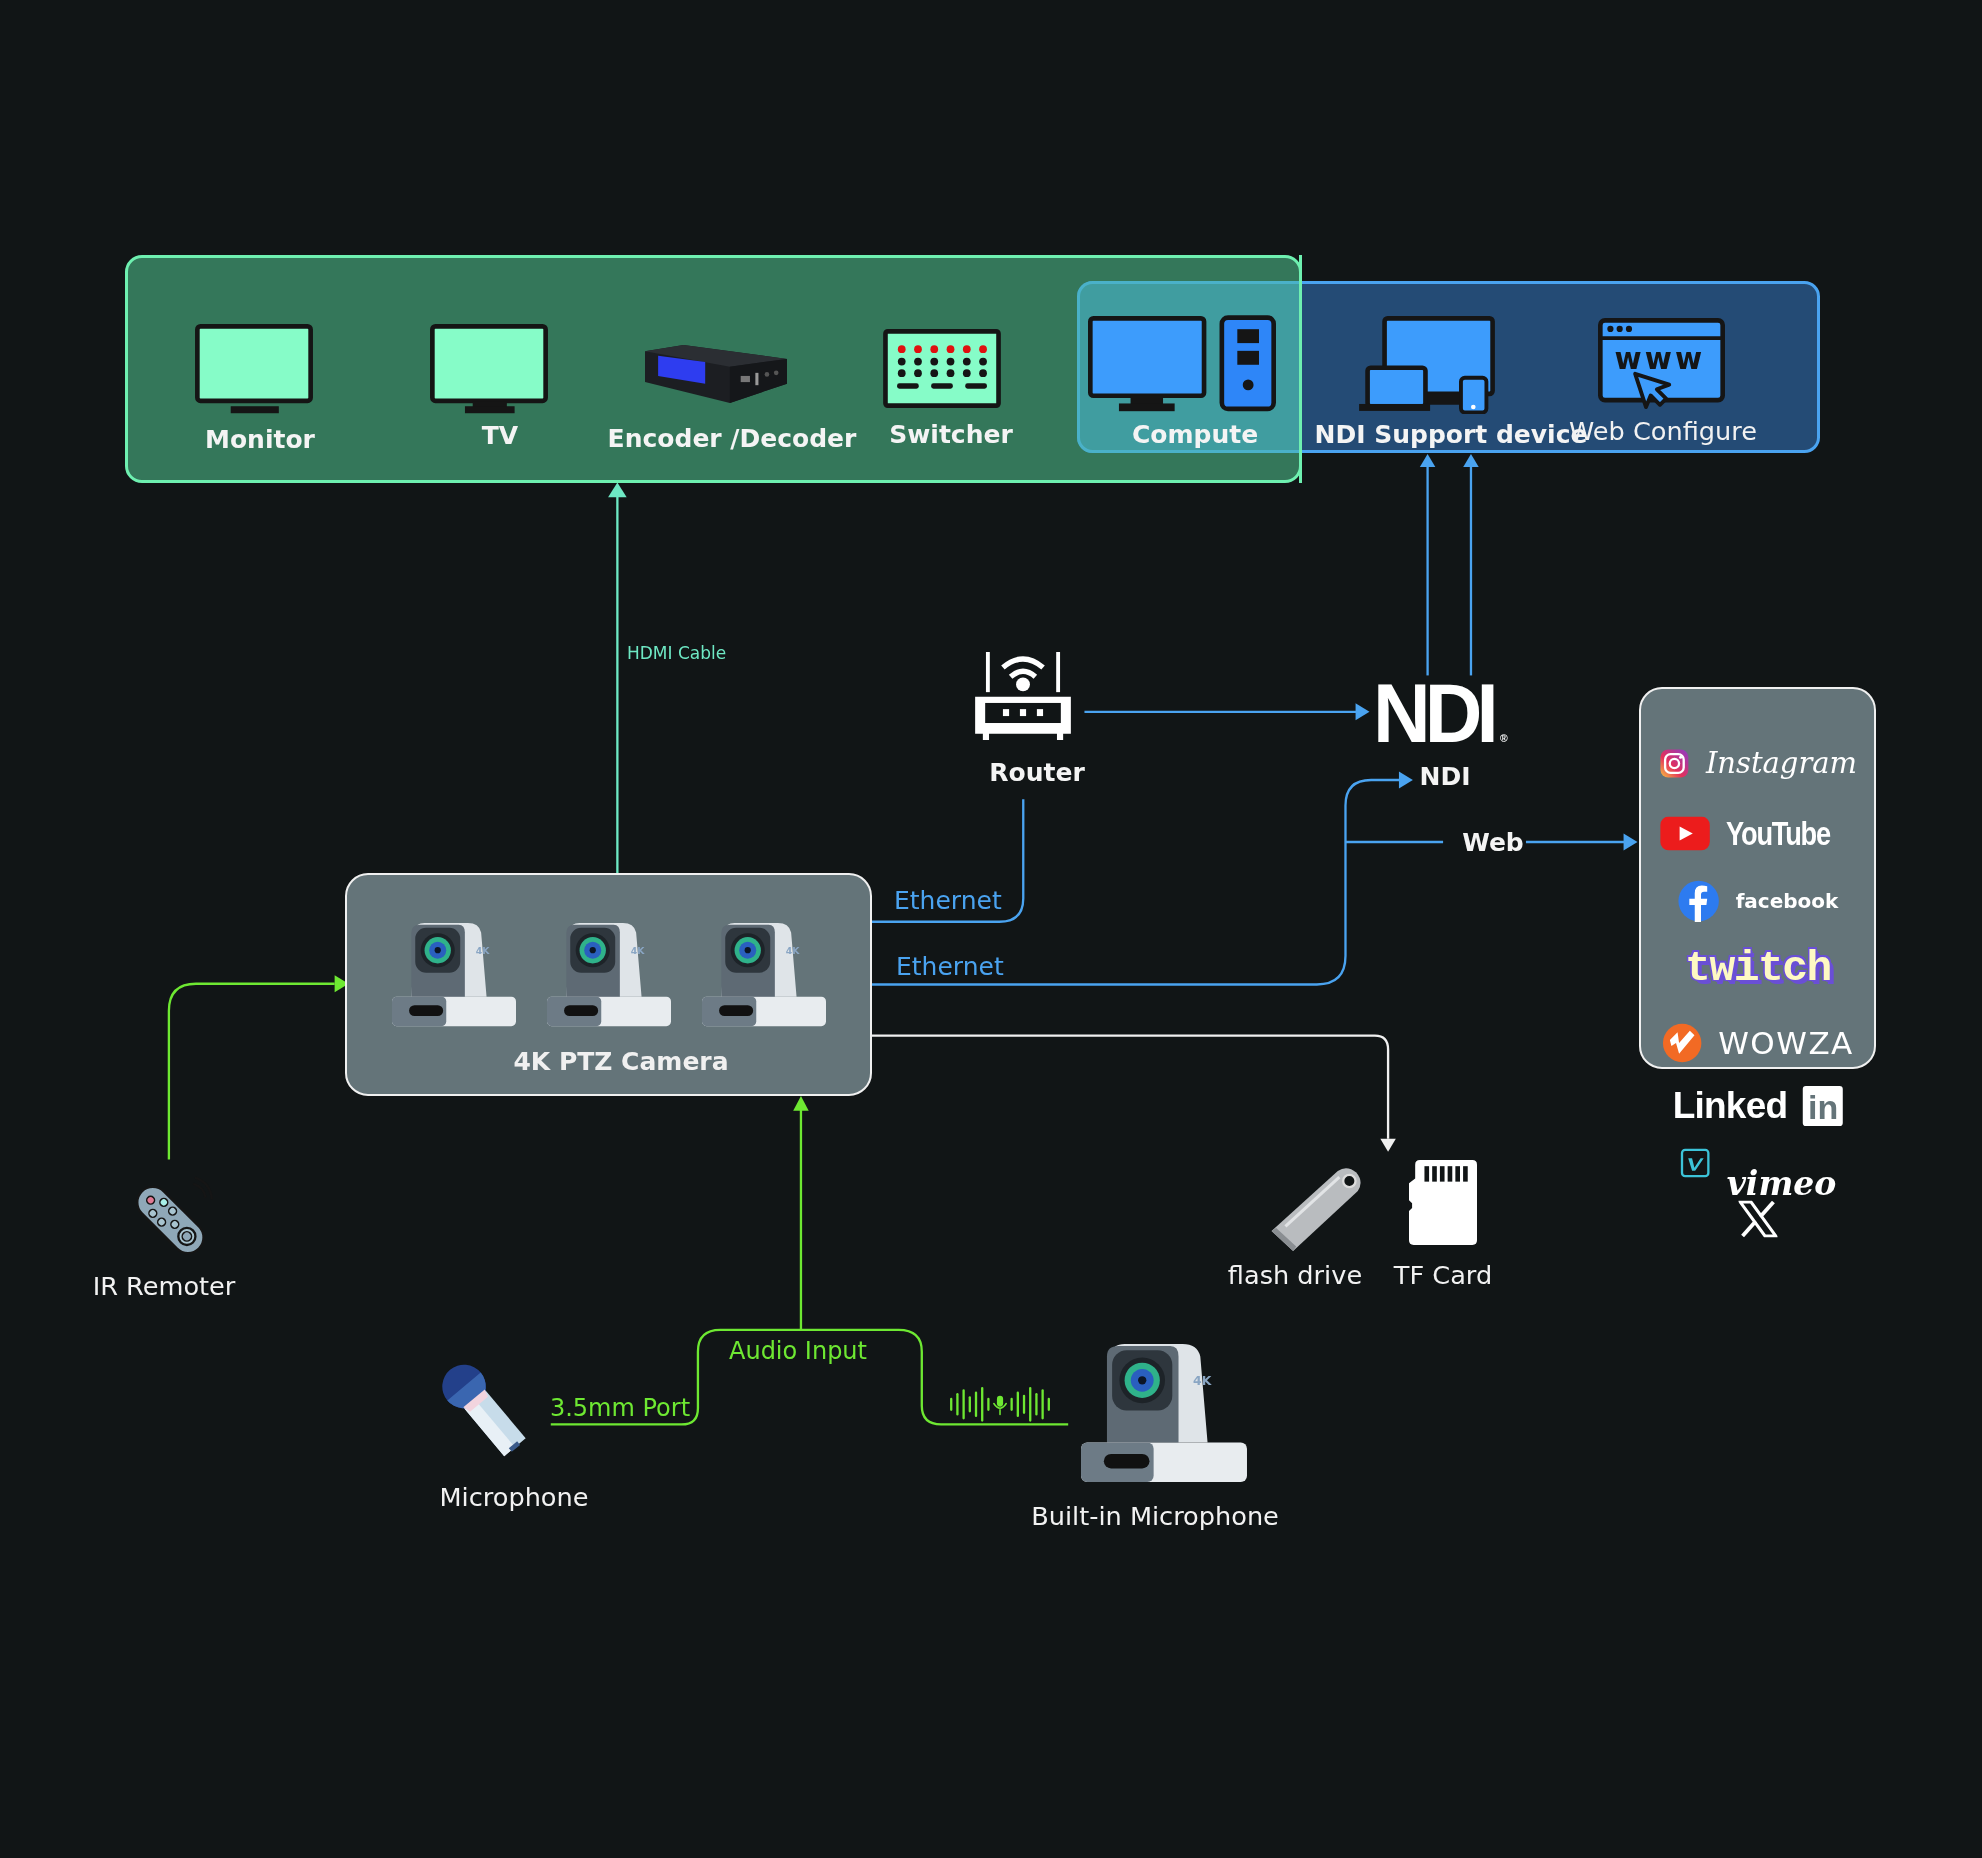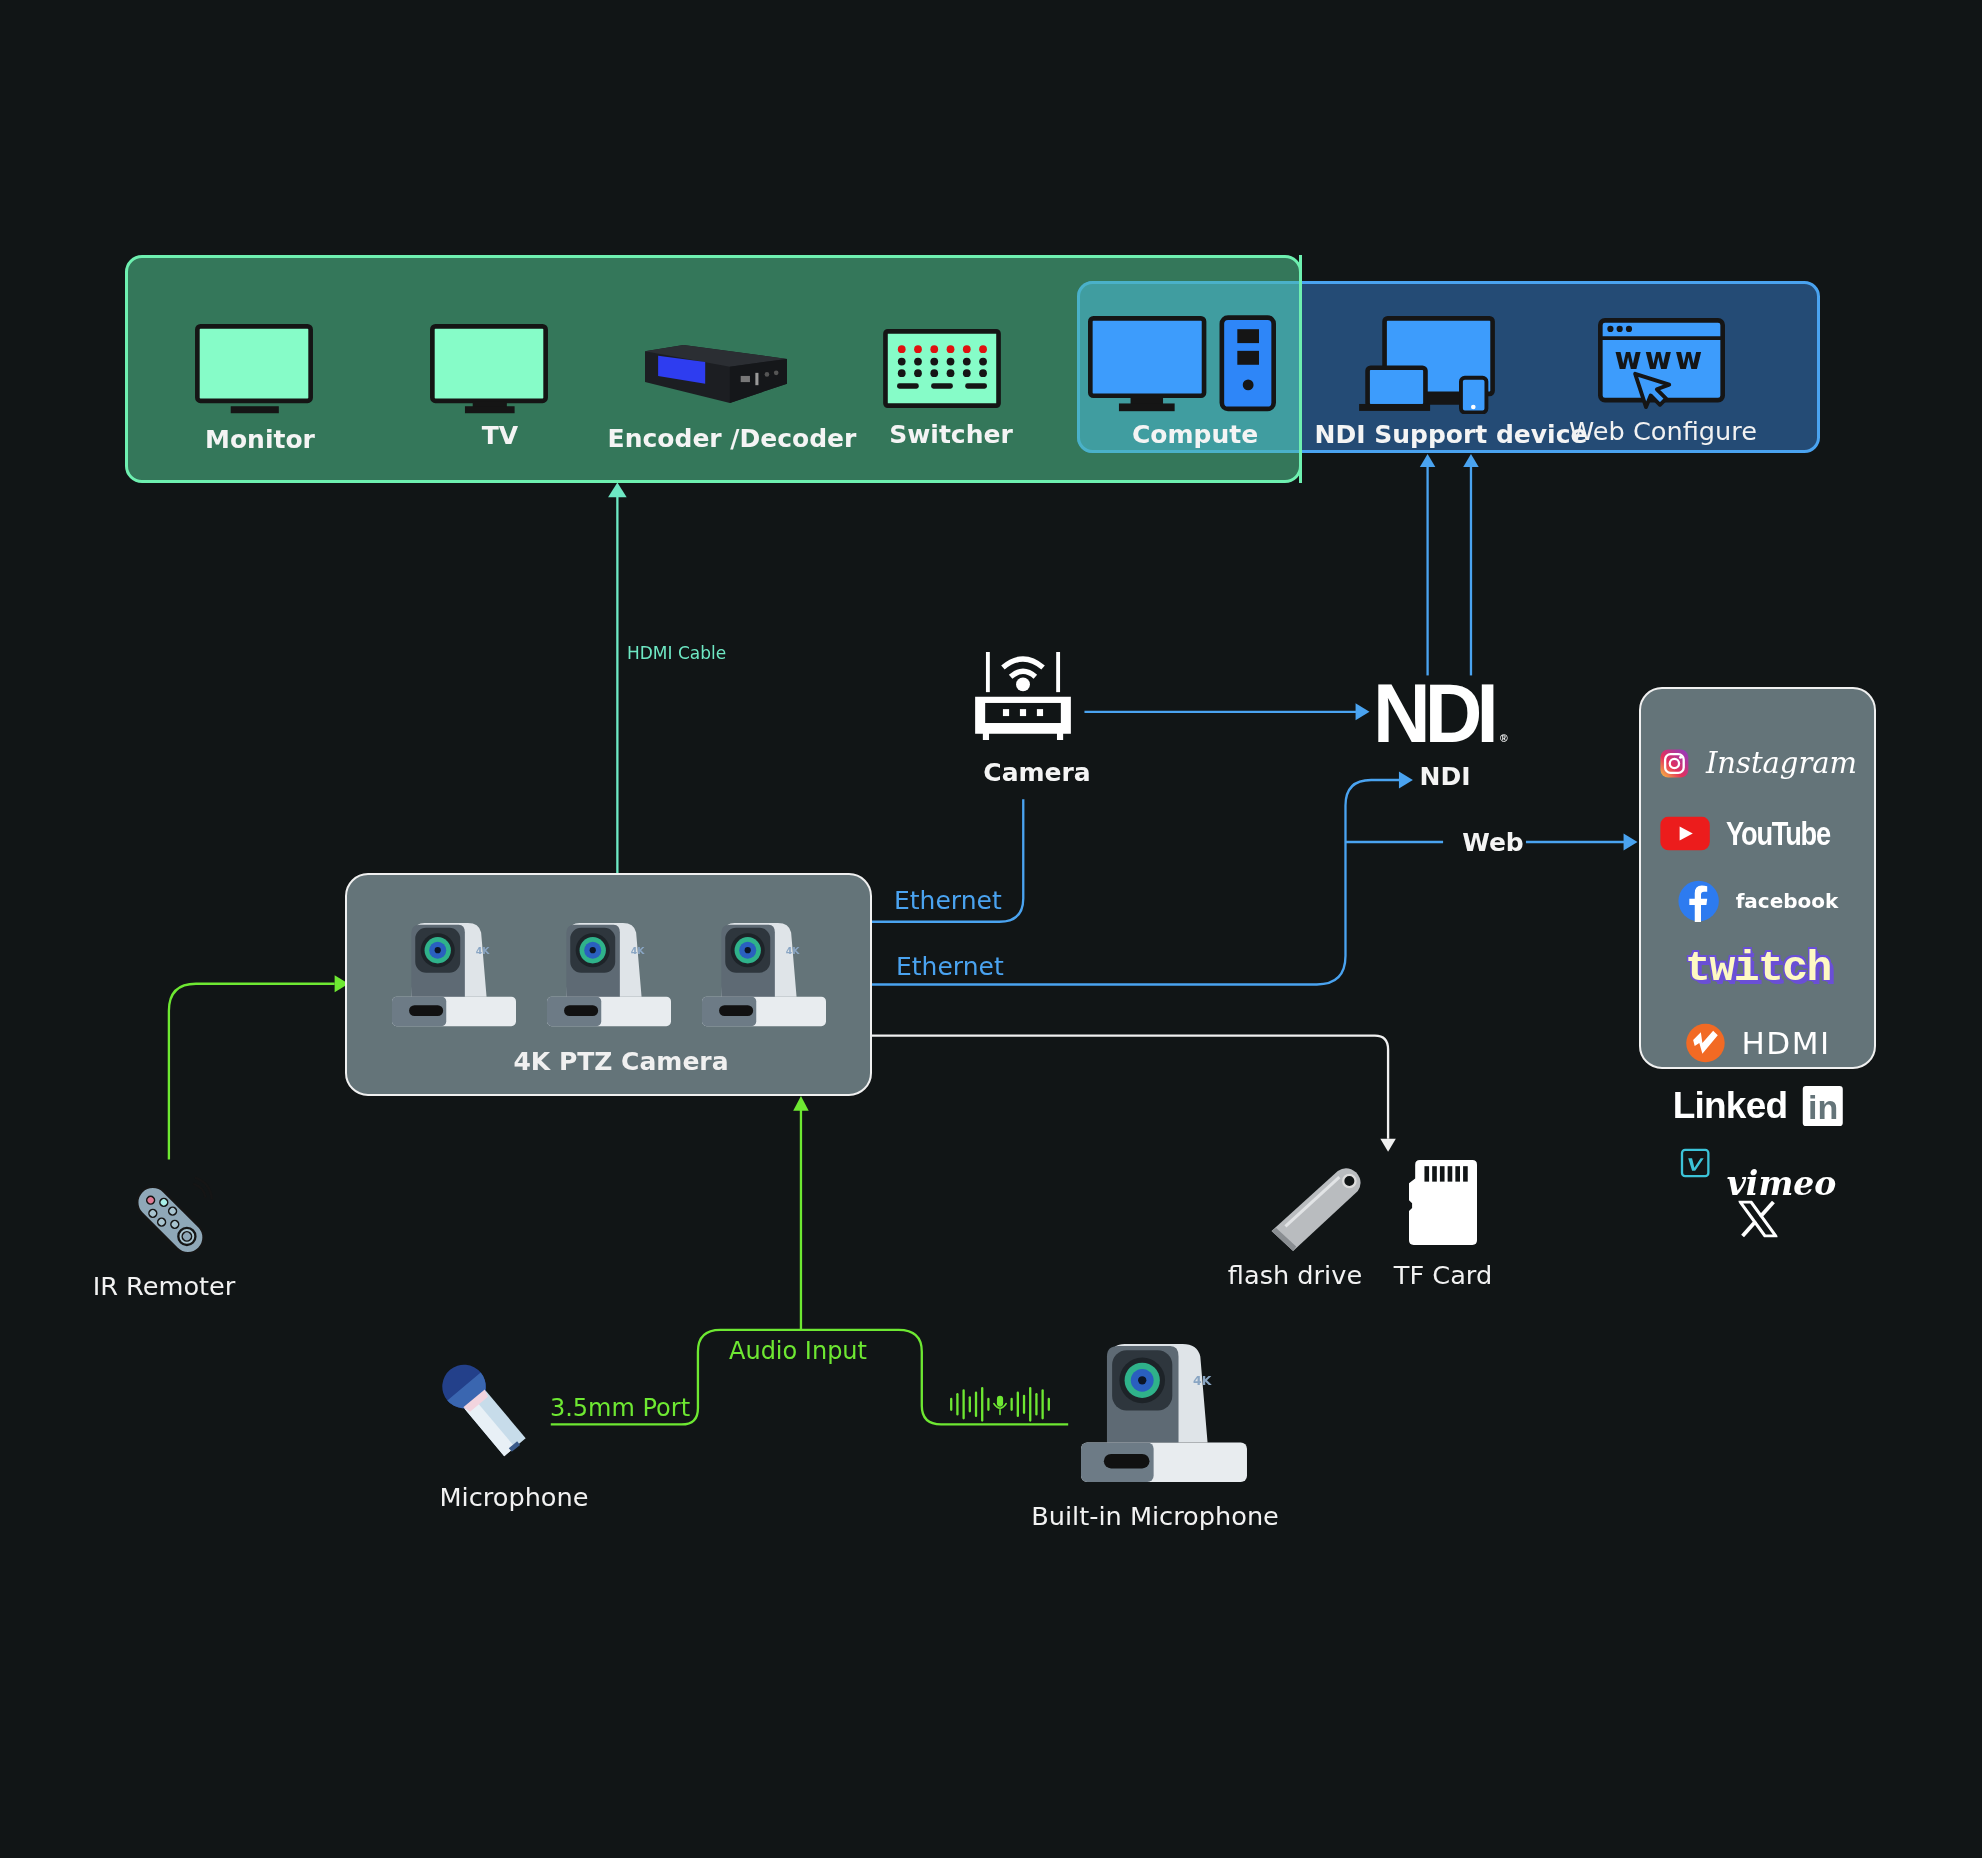--- a/index.html
+++ b/index.html
@@ -200,21 +200,21 @@
   <rect x="105" y="0" width="5" height="52" fill="#fff"></rect>
   <path d="M36,20 Q62,-2 88,20" fill="none" stroke="#fff" stroke-width="7"></path>
   <path d="M46,32 Q62,18 78,32" fill="none" stroke="#fff" stroke-width="7"></path>
   <circle cx="62" cy="42" r="9" fill="#fff"></circle>
   <path d="M0,58 L124,58 L124,106 L114,106 L114,114 L106,114 L106,106 L18,106 L18,114 L10,114 L10,106 L0,106 z" fill="#fff"></path>
   <rect x="13" y="66" width="98" height="26" fill="#111516"></rect>
   <rect x="36" y="74" width="8" height="9" fill="#fff"></rect>
     <rect x="58" y="74" width="8" height="9" fill="#fff"></rect>
     <rect x="80" y="74" width="8" height="9" fill="#fff"></rect>
 </svg>
-<div class="lbl lbl-top" style="left:1029px;top:772px">Camera</div>
+<div class="lbl lbl-top" style="left:1029px;top:772px">Router</div>
 
 <div class="abs" style="left:1373px;top:671px;font-size:84px;font-weight:bold;letter-spacing:-6.2px;line-height:84px;color:#fff;font-family:'Liberation Sans',sans-serif;transform:scaleX(0.95);transform-origin:left top;">
   <span>NDI</span><span style="font-size:11px;letter-spacing:0;vertical-align:baseline;margin-left:7.7px;">®</span>
 </div>
 <div class="lbl lbl-top" style="left:1437px;top:776px">NDI</div>
 <div class="lbl lbl-top" style="left:1485px;top:842px">Web</div>
 
 <div class="lbl lbl-blue" style="left:894px;top:900px">Ethernet</div>
 <div class="lbl lbl-blue" style="left:896px;top:966px">Ethernet</div>
 
@@ -255,21 +255,21 @@
 
 <div class="social" style="top:968px">
   <span style="font-family:Liberation Mono, monospace;font-weight:bold;font-size:43px;letter-spacing:-1.5px;color:#fef9c3;text-shadow:2.3px 2.3px 0 #6a4fd6,-1.5px -1.5px 0 #6a4fd6,1.5px -1.5px 0 #6a4fd6,-1.5px 1.5px 0 #6a4fd6,3.9px 4.6px 0 #6a4fd6;">twitch</span>
 </div>
 
 <div class="social" style="top:1043px">
   <svg width="40" height="40" viewBox="0 0 52 52">
     <circle cx="26" cy="26" r="25" fill="#f26a24"></circle>
     <path d="M10,22 L20,12 L22,26 L36,10 L42,16 L22,40 L18,26 L12,30 z" fill="#fff"></path>
   </svg>
-  <span style="font-family:'DejaVu Sans',sans-serif;font-size:31px;letter-spacing:1.5px;color:#fff;">HDMI</span>
+  <span style="font-family:'DejaVu Sans',sans-serif;font-size:31px;letter-spacing:1.5px;color:#fff;">WOWZA</span>
 </div>
 
 <div class="social" style="top:1106px">
   <span style="font-family:'Liberation Sans',sans-serif;font-weight:bold;font-size:37px;color:#fff;letter-spacing:-0.8px;">Linked</span>
   <span style="display:inline-block;background:#fff;border-radius:3.1px;width:40px;height:40px;text-align:center;">
     <span style="font-family:'Liberation Sans',sans-serif;font-weight:bold;font-size:34px;line-height:42px;color:#647479;">in</span>
   </span>
 </div>
 
 <div class="social" style="top:1163px">

